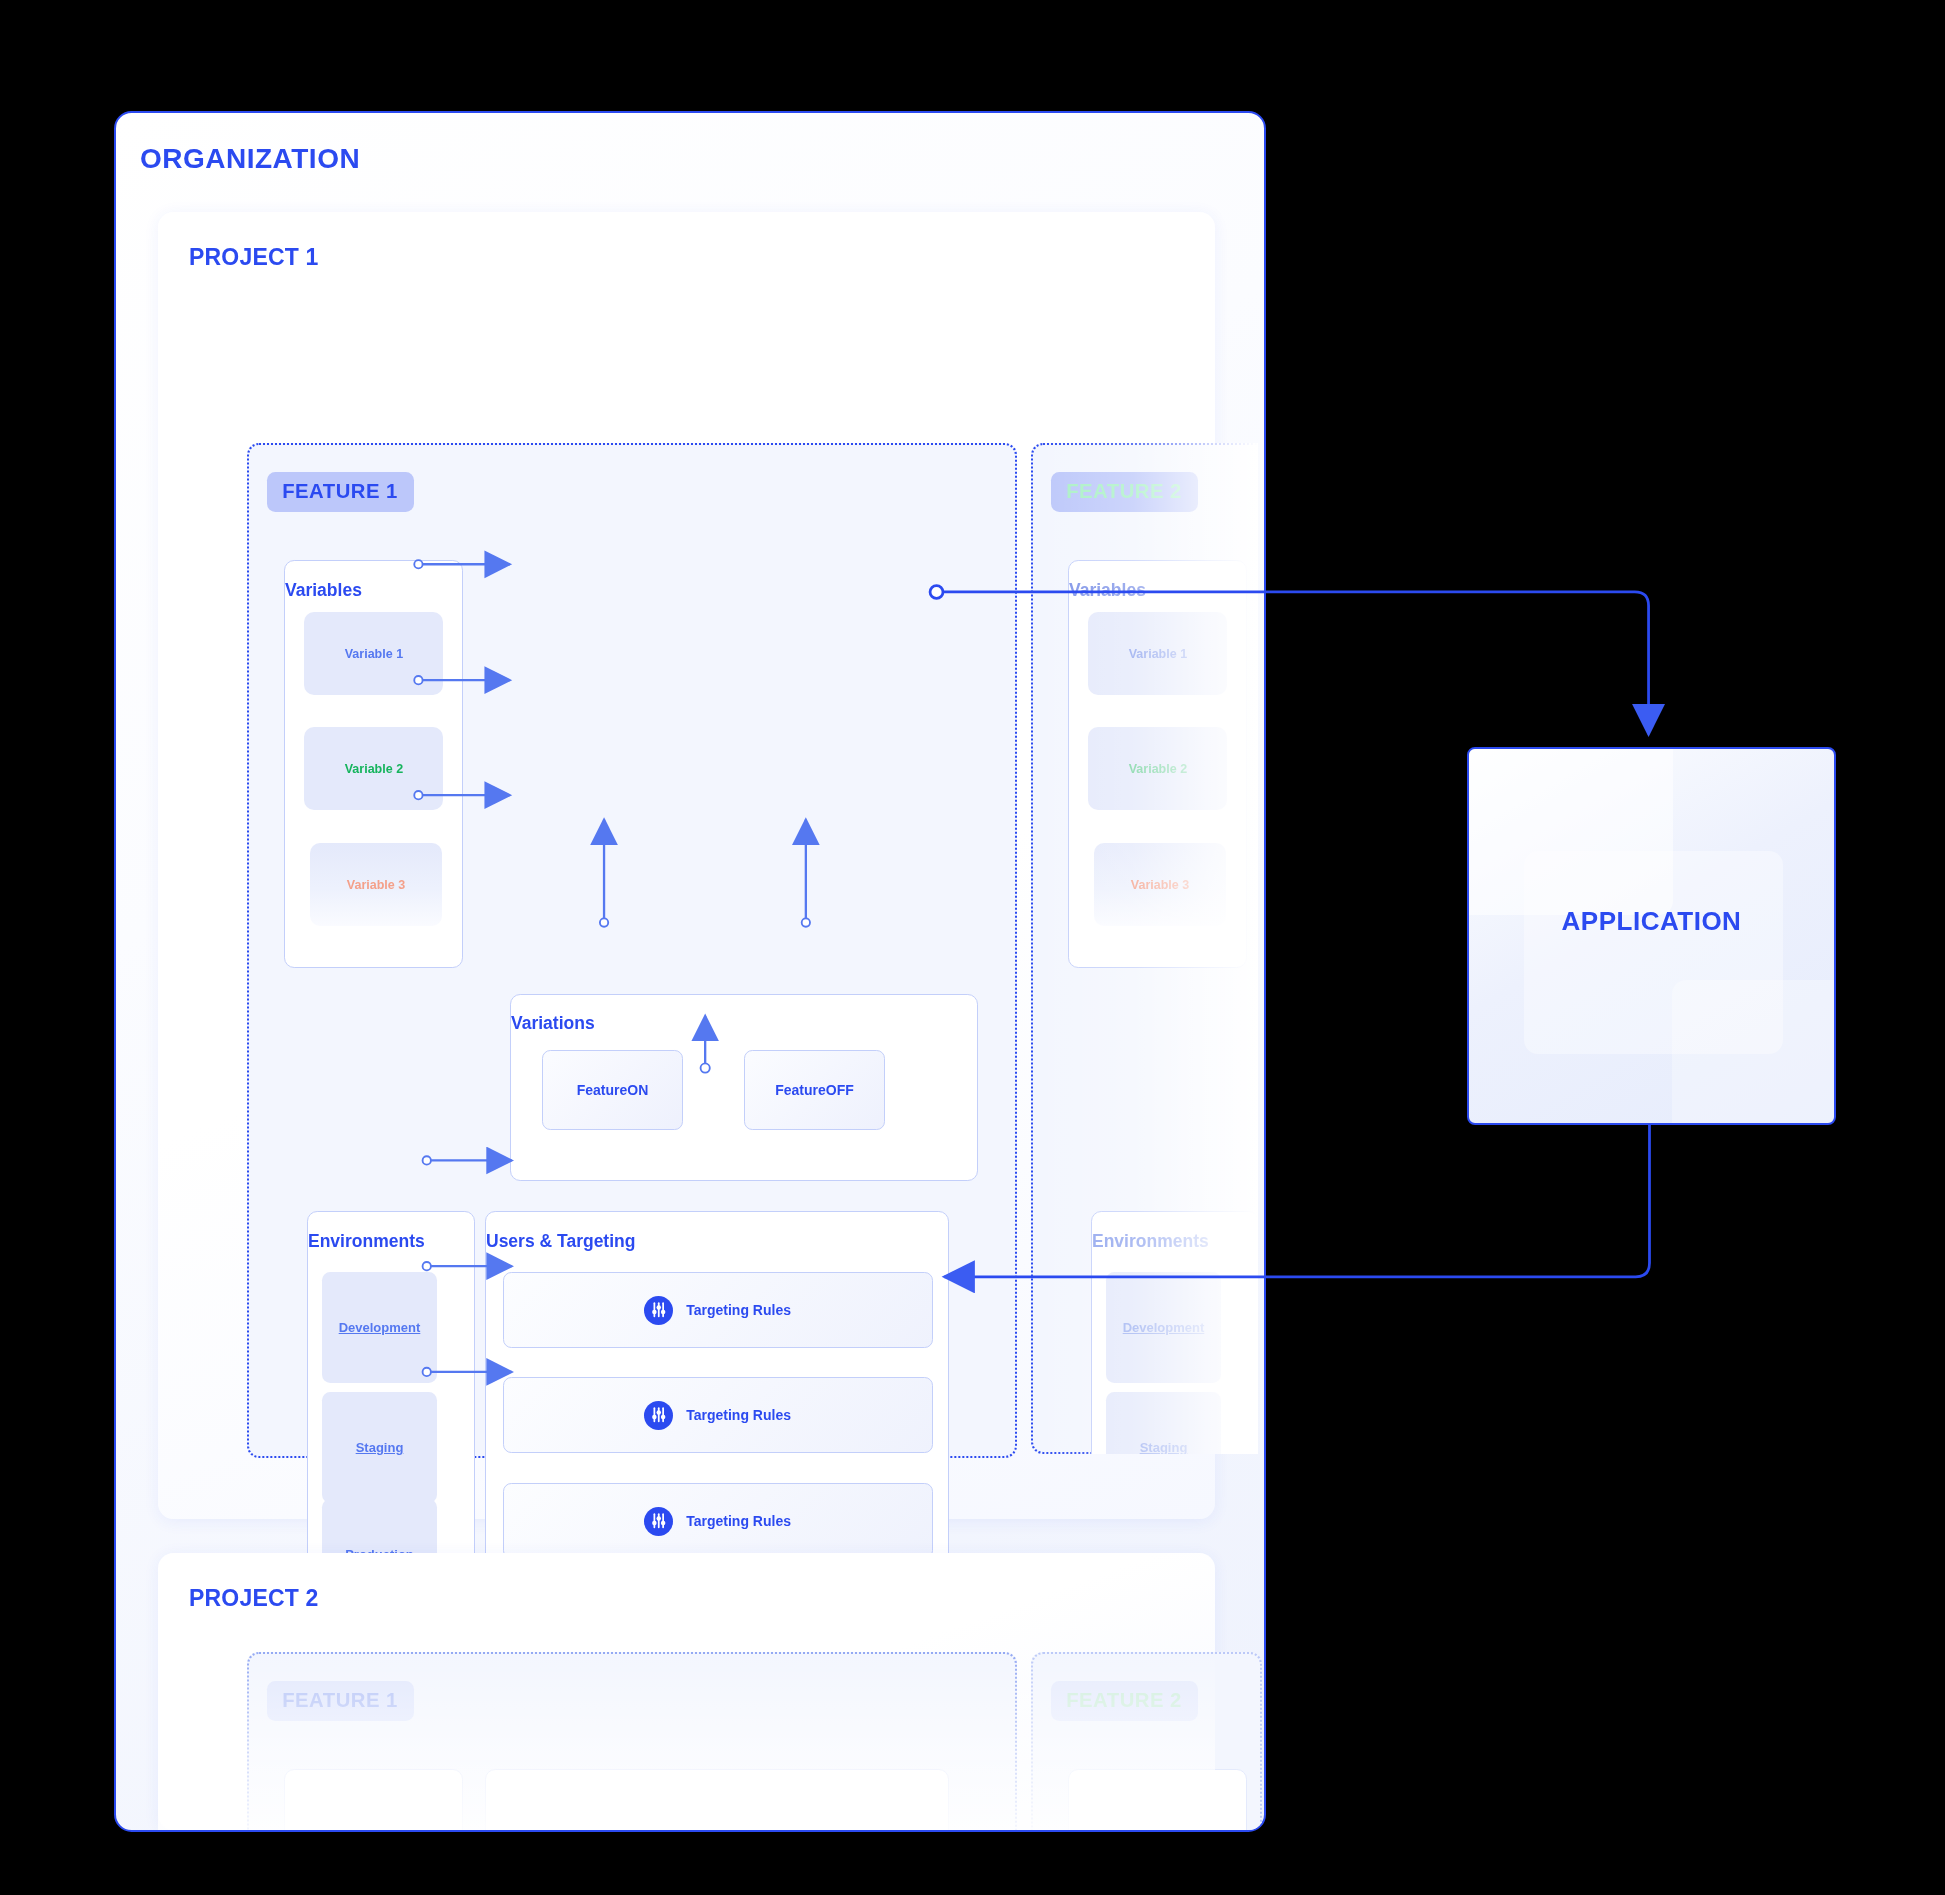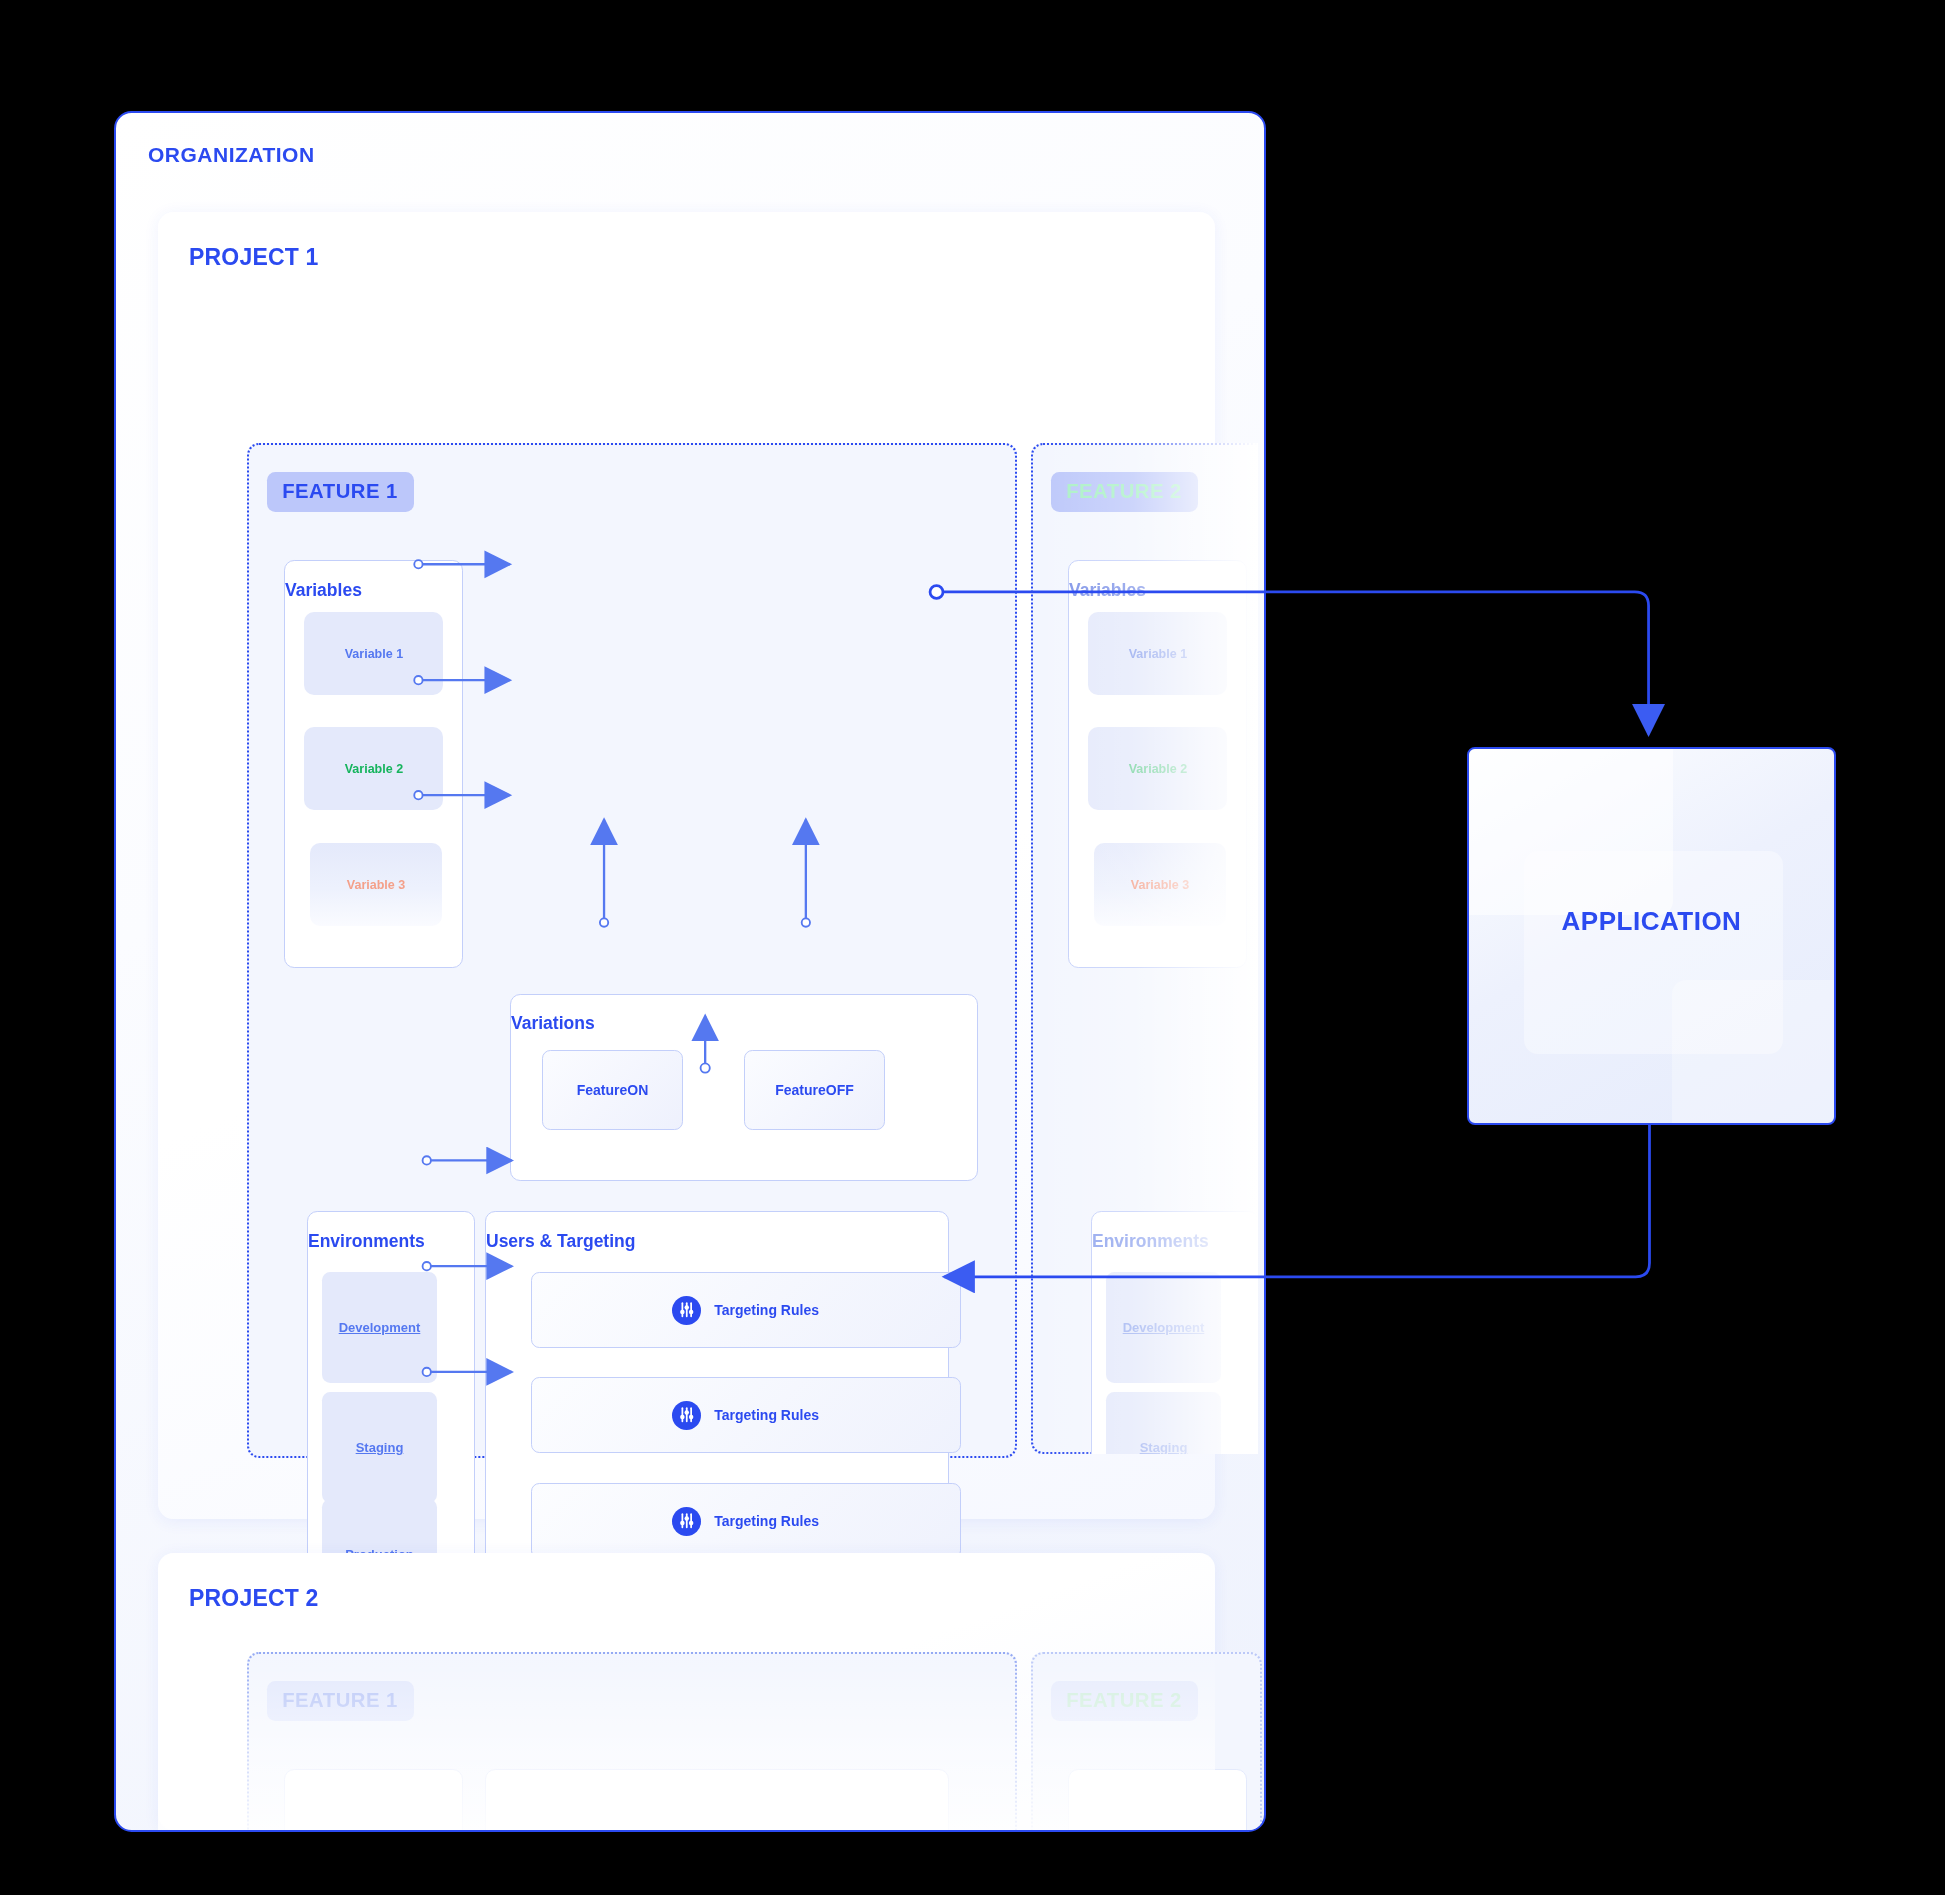--- a/index.html
+++ b/index.html
@@ -5,21 +5,21 @@
   html,body{margin:0;padding:0;background:#000;}
   body{font-family:"Liberation Sans",sans-serif;}
   #stage{position:relative;width:1946px;height:1896px;background:#000;overflow:hidden;}
 
   
   .org{
     position:absolute;left:114px;top:111px;width:1148px;height:1717px;
     background:linear-gradient(150deg,#ffffff 0%,#fbfcff 35%,#eef2fd 100%);
     border:2.3px solid #2B4AF0;border-radius:17.5px;overflow:hidden;
   }
-  .org-title{position:absolute;left:32px;top:29.5px;font-size:21px;font-weight:bold;color:#2B4AF0;letter-spacing:0.5px;}
+  .org-title{position:absolute;left:24px;top:29.5px;font-size:28px;font-weight:bold;color:#2B4AF0;letter-spacing:0.5px;}
 
   
   .project{
     position:absolute;background:linear-gradient(160deg,#ffffff 0%,#ffffff 55%,#f6f8ff 100%);
     border-radius:15.7px;box-shadow:0 2.8px 15.7px rgba(43,74,240,.07);
   }
   .project1{left:42px;top:99px;width:1057px;height:1307px;}
   .project2{left:42px;top:1440px;width:1057px;height:277px;}
   .project-title{position:absolute;left:31px;top:32px;font-size:23px;font-weight:bold;color:#2B4AF0;letter-spacing:0.2px;}
   .project2 .project-title{color:#2B4AF0;}
@@ -79,21 +79,21 @@
   }
 
   .envchip{
     position:absolute;left:14px;width:115px;height:111px;border-radius:8.3px;background:#E4E9FB;
     display:flex;align-items:center;justify-content:center;font-size:13px;font-weight:bold;color:#5578F0;text-decoration:underline;
   }
 
   .trrow{
     position:absolute;left:16.6px;width:428px;height:74px;border-radius:8.3px;
     border:1.4px solid #C3CFFA;background:linear-gradient(135deg,#FCFDFF 0%,#EFF2FD 100%);
-    display:flex;align-items:center;justify-content:center;gap:13px;margin-left:28px;
+    display:flex;align-items:center;justify-content:center;gap:13px;
   }
   .tricon{width:29px;height:29px;border-radius:50%;background:#2B4AF0;display:flex;align-items:center;justify-content:center;}
   .trlabel{font-size:14px;font-weight:bold;color:#2B4AF0;}
 
   
   .app{
     position:absolute;left:1467px;top:747px;width:365px;height:374px;border-radius:8px;
     border:2.3px solid #2B4AF0;overflow:hidden;
     background:linear-gradient(150deg,#FDFEFF 0%,#EDF1FD 45%,#E6ECFC 100%);
   }

